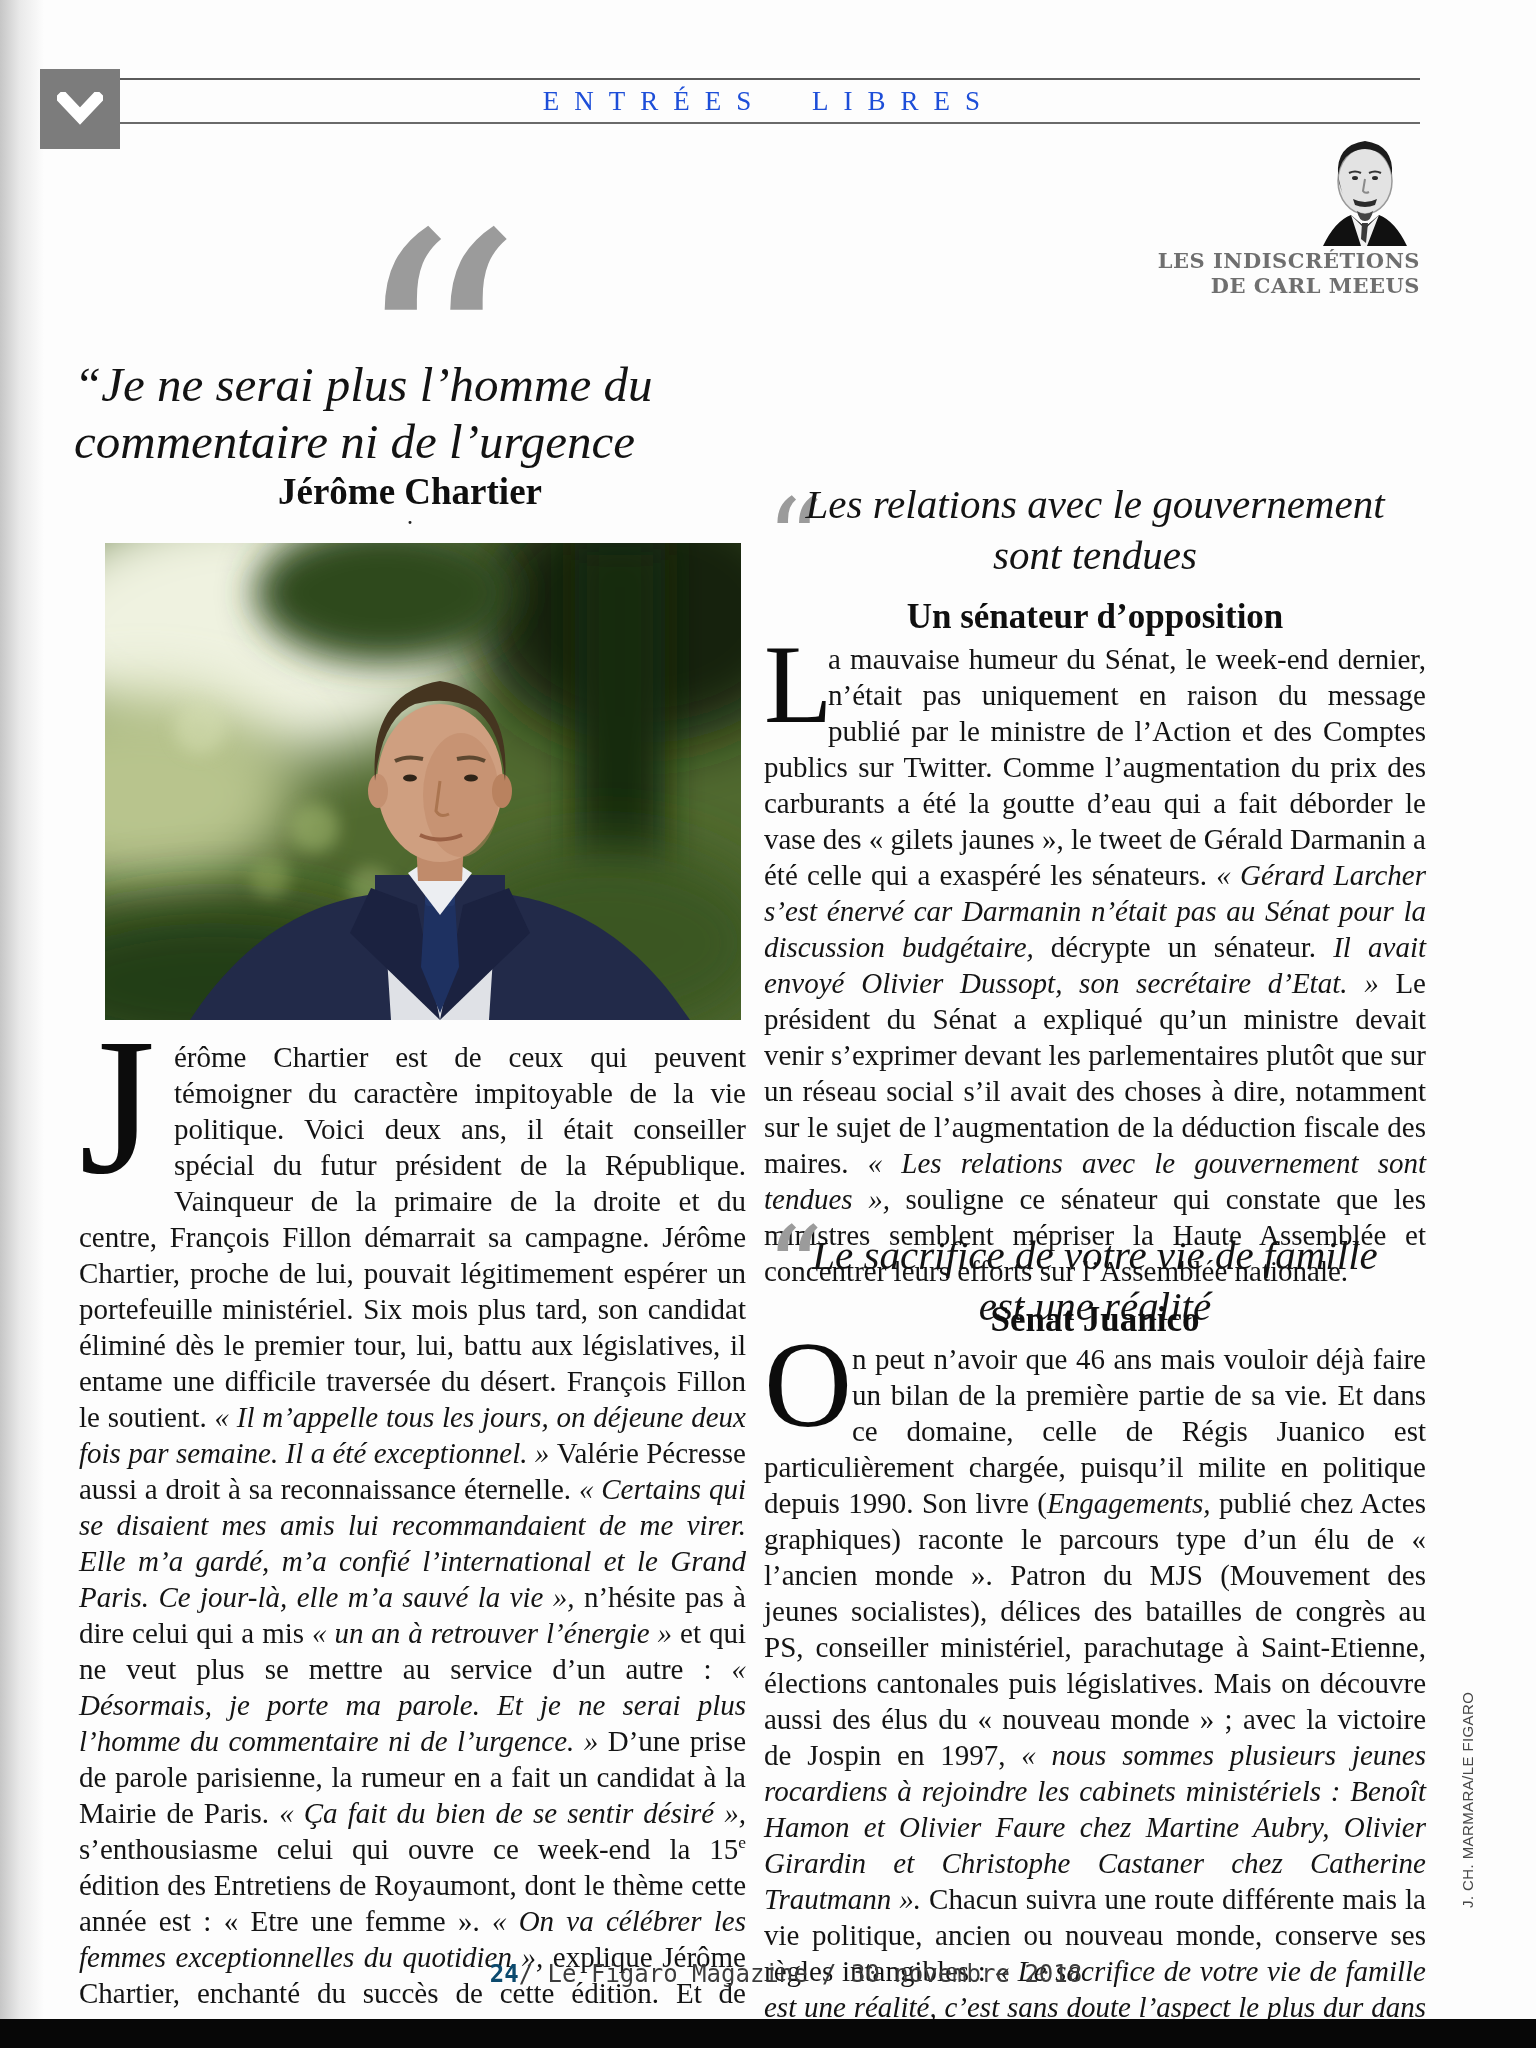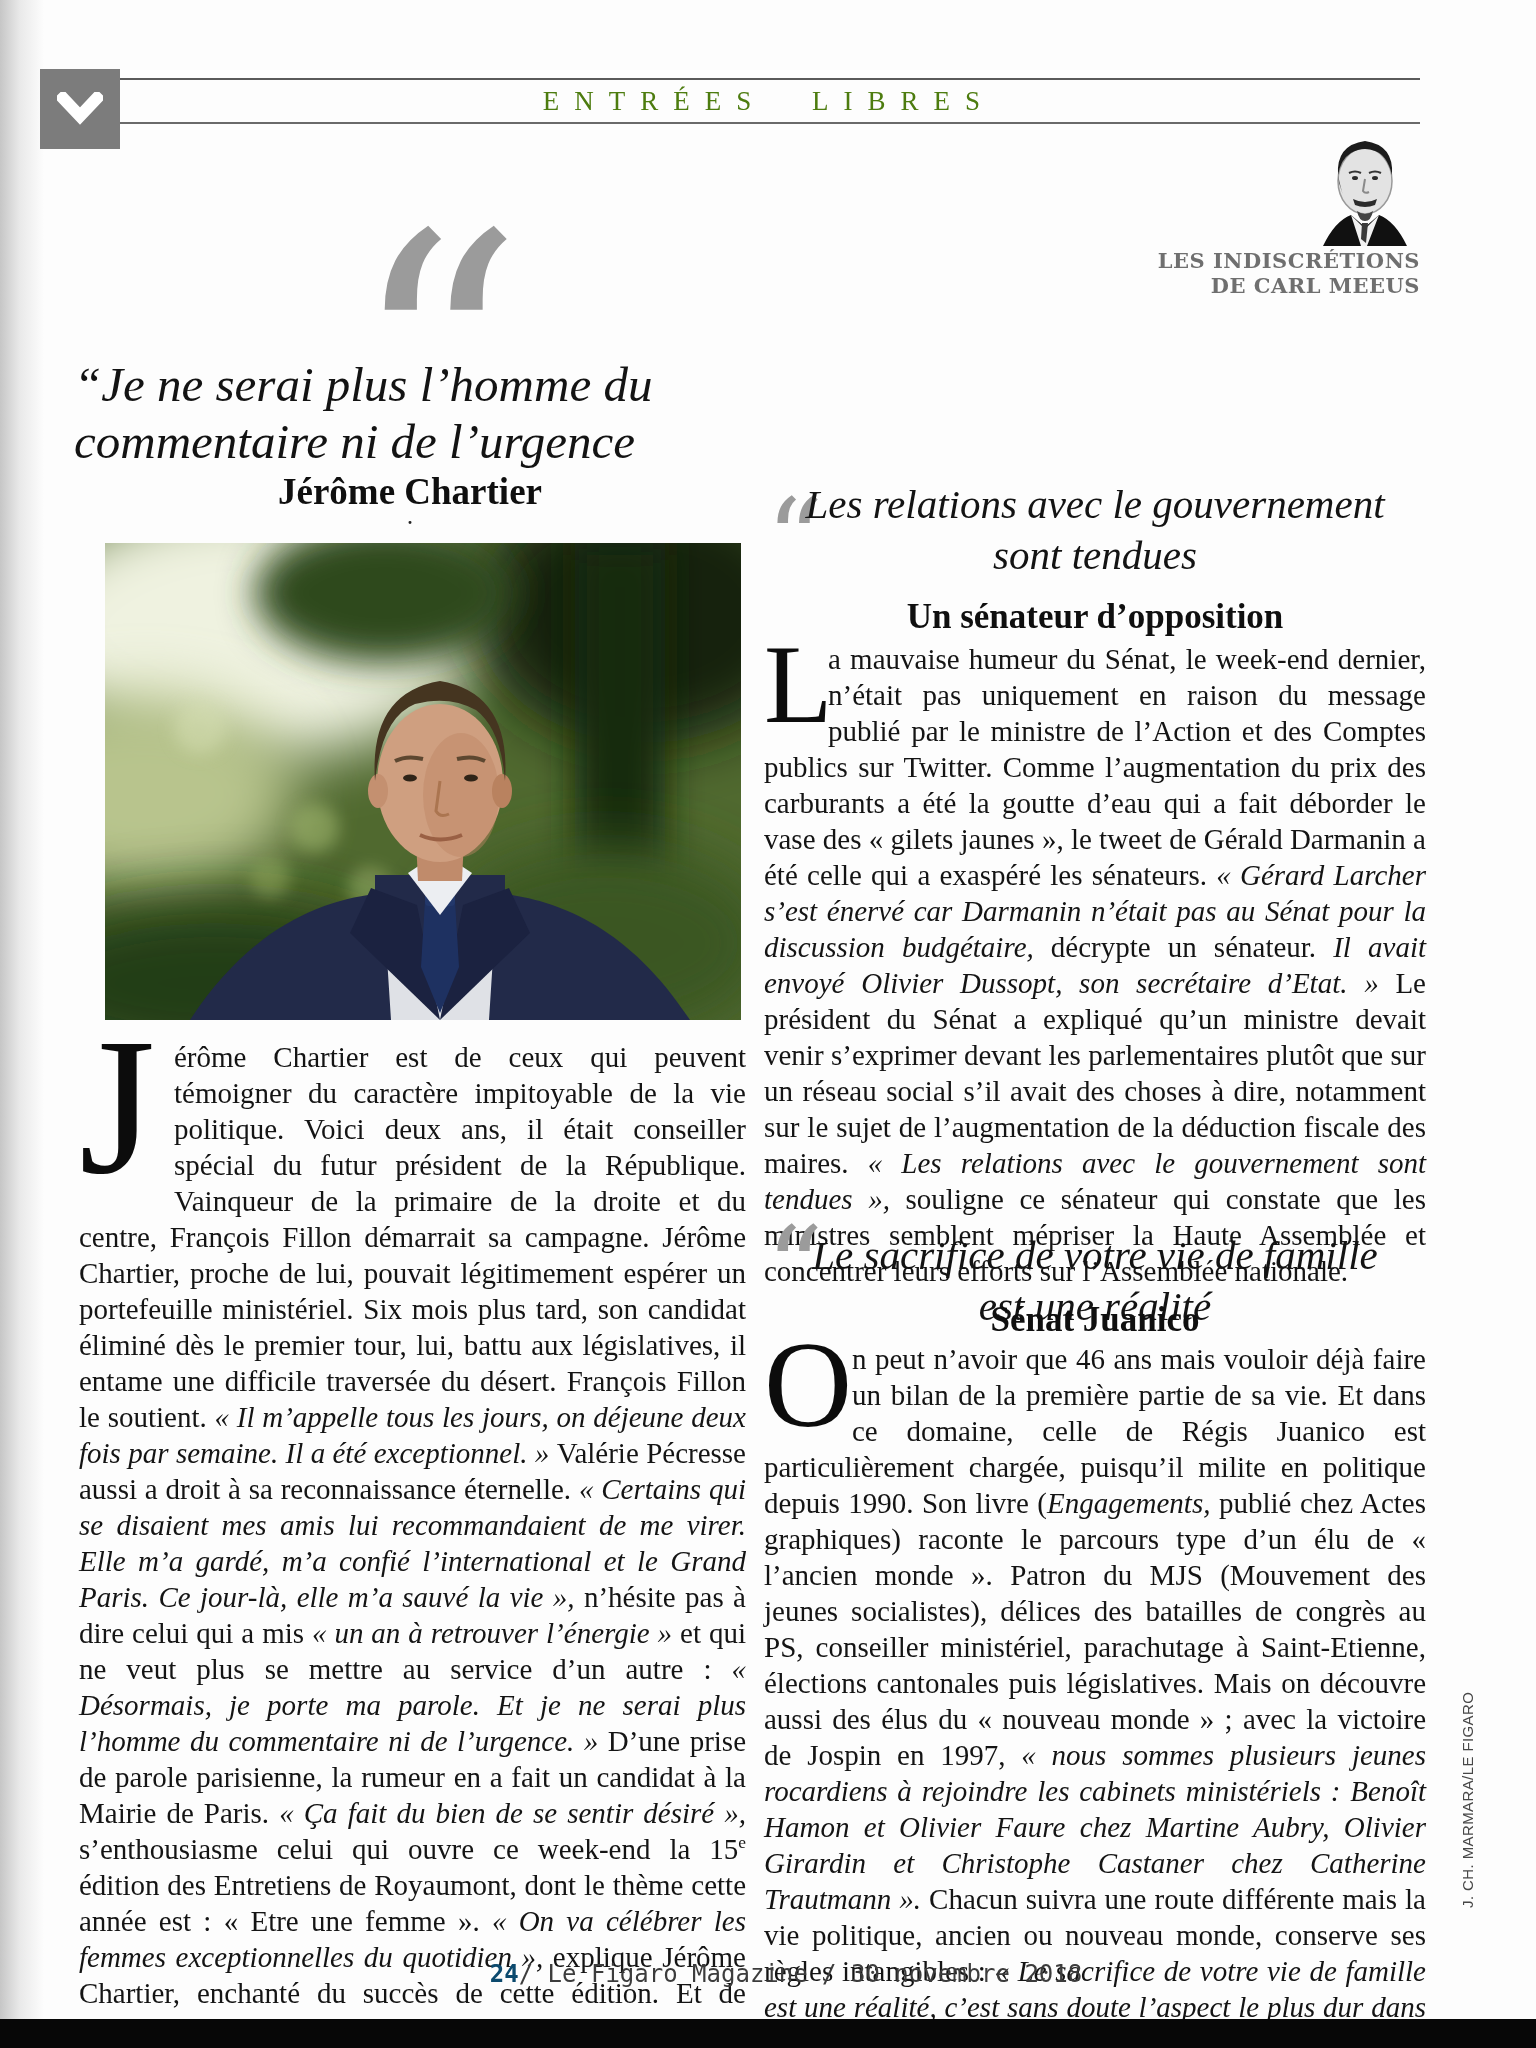--- a/index.html
+++ b/index.html
@@ -6,21 +6,21 @@
   #page{position:relative;width:1536px;height:2048px;background:#fdfdfd;overflow:hidden;
         font-family:"Liberation Serif",serif;color:#141414;}
   .abs{position:absolute;}
   
   #edge-left{left:0;top:0;width:44px;height:2048px;
      background:linear-gradient(90deg,#c6c6c6 0%,#e9e9e9 45%,#fdfdfd 100%);}
   #bottom-bar{left:0;top:2019px;width:1536px;height:29px;background:#070707;}
   #rule-top{left:118px;top:78px;width:1302px;height:2px;background:#5a5a5a;}
   #rule-bottom{left:118px;top:122px;width:1302px;height:2px;background:#6a6a6a;}
   #section-title{left:118px;top:86px;width:1302px;text-align:center;
-     font-size:27px;letter-spacing:15px;word-spacing:24px;color:#4d7c0f;}
+     font-size:27px;letter-spacing:15px;word-spacing:24px;color:#1d4ed8;}
   #scroll-btn{left:40px;top:69px;width:80px;height:80px;background:#7c7c7c;
      display:flex;align-items:center;justify-content:center;cursor:pointer;}
   
   #meeus-portrait{left:1305px;top:133px;width:118px;height:113px;}
   #meeus-title{left:1000px;top:248px;width:420px;text-align:right;
      font-family:"DejaVu Serif",serif;font-weight:bold;font-size:21px;line-height:25px;
      color:#6f6f6f;letter-spacing:.5px;}
   
   #headline-qmark{left:350px;top:190px;font-family:"DejaVu Serif",serif;
      font-size:340px;line-height:1;color:#9b9b9b;}

